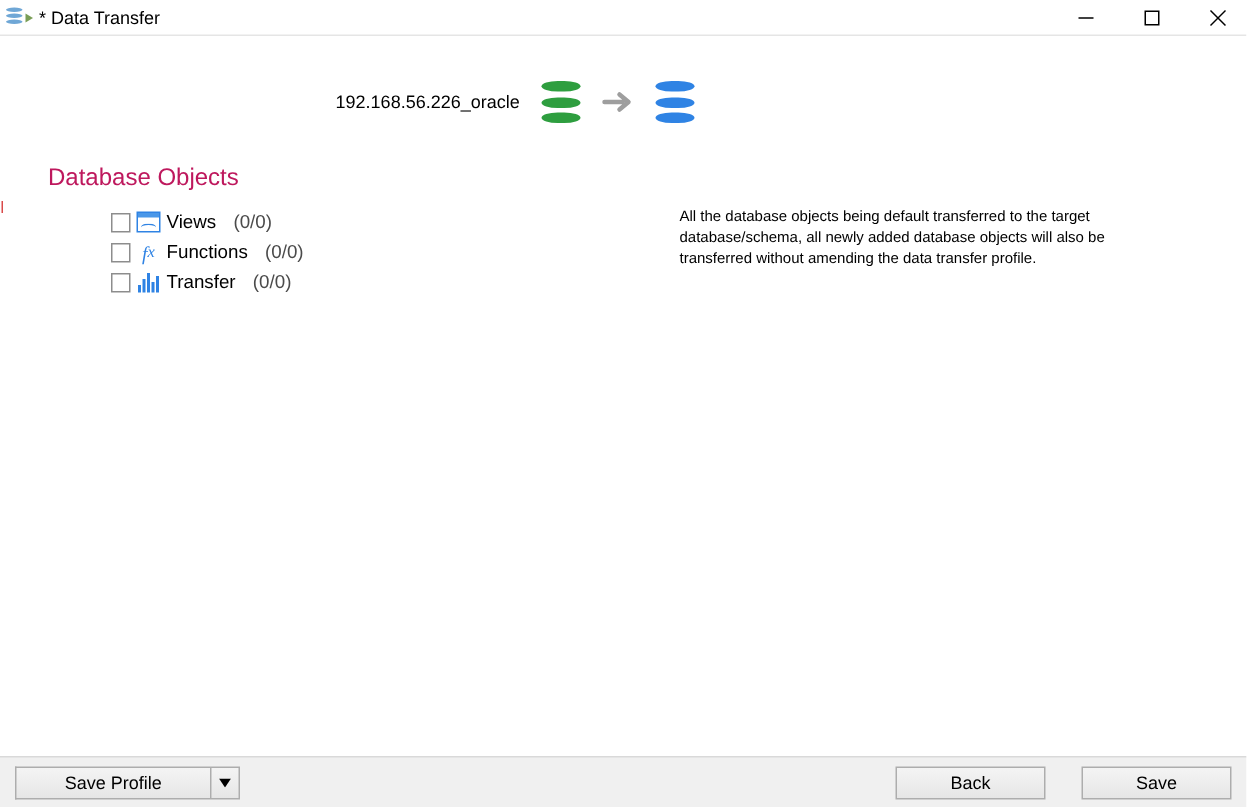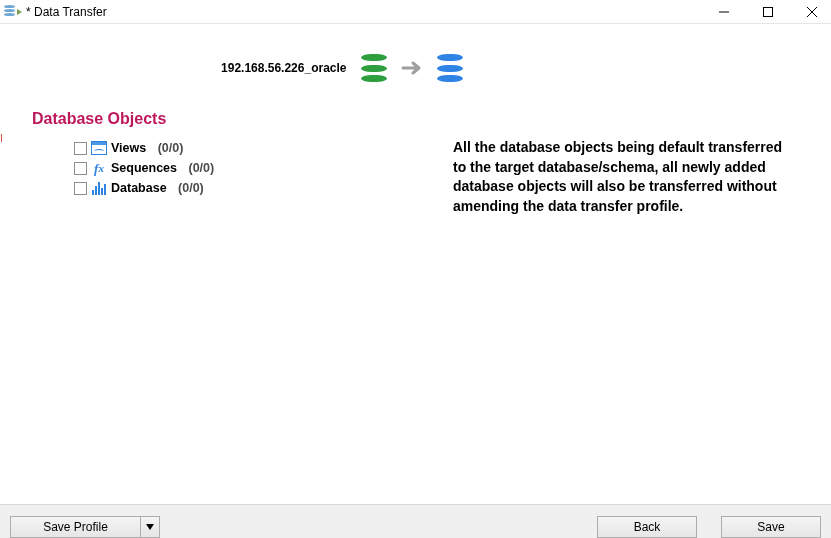--- a/index.html
+++ b/index.html
@@ -60,21 +60,21 @@
   .left-stripe::before {
     content: "";
     position: absolute; left: 1px; top: 110px;
     width: 1px; height: 8px; background: #d94a4a;
   }
 
   .content {
     flex: 1;
     position: relative;
     padding: 12px 26px 0 18px;
-    display: flex; flex-direction: column; font-weight: bold;
+    display: flex; flex-direction: column;
   }
 
   .conn-row {
     display: flex; align-items: center; justify-content: center;
     gap: 14px;
     margin-top: 10px;
     height: 44px;
   }
   .conn-label {
     text-align: right;
@@ -106,21 +106,21 @@
     width: 405px;
     padding-left: 26px;
   }
   .desc-pane {
     flex: 1;
     padding: 0 18px 0 30px;
     border-left: none;
   }
   .desc-text {
     color: #000;
-    font-size: 14px;
+    font-size: 10px;
     line-height: 1.4;
     max-width: 340px;
   }
 
   .tree-row {
     display: flex; align-items: center;
     gap: 4px;
     height: 20px;
     font-size: 12.5px;
     color: #000;
@@ -169,21 +169,21 @@
   .seq-icon { display:flex; align-items:flex-end; gap:1px; height:14px; }
   .seq-icon span { width:2px; background:#2f83e4; display:inline-block; }
   .seq-icon .b1{height:5px}.seq-icon .b2{height:9px}.seq-icon .b3{height:13px}.seq-icon .b4{height:7px}.seq-icon .b5{height:11px}
 
   .count { color:#4b4b4b; }
 
   .footer {
     height: 34px;
     border-top: 1px solid #d9d9d9;
     background: #f0f0f0;
-    display: flex; align-items: flex-end;
+    display: flex; align-items: center;
     padding: 0 10px 0 10px;
     gap: 0;
   }
   .btn {
     height: 22px;
     border: 1px solid #adadad;
     background: #e9e9e9;
     background: linear-gradient(#f4f4f4,#e6e6e6);
     display: flex; align-items: center; justify-content: center;
     font-size: 12px;
@@ -273,38 +273,38 @@
           </span>
           <span>Views</span>
           <span>&nbsp;</span>
           <span class="count">(0/0)</span>
         </div>
 
         <div class="tree-row tree-child">
           <span class="expander-spacer"></span>
           <span class="chk"></span>
           <span class="obj-icon fx-icon">f<span class="x">x</span></span>
-          <span>Sequences</span>
+          <span>Functions</span>
           <span>&nbsp;</span>
           <span class="count">(0/0)</span>
         </div>
 
         <div class="tree-row tree-child">
           <span class="expander-spacer"></span>
           <span class="chk"></span>
           <span class="obj-icon">
             <span class="seq-icon">
                 <span class="b1"></span>
                 <span class="b2"></span>
                 <span class="b3"></span>
                 <span class="b4"></span>
                 <span class="b5"></span>
               </span>
           </span>
-          <span>Database</span>
+          <span>Transfer</span>
           <span>&nbsp;</span>
           <span class="count">(0/0)</span>
         </div>
 
       </div>
 
       <div class="desc-pane">
         <div class="desc-text">All the database objects being default transferred to the target database/schema, all newly added database objects will also be transferred without amending the data transfer profile.</div>
       </div>
 

